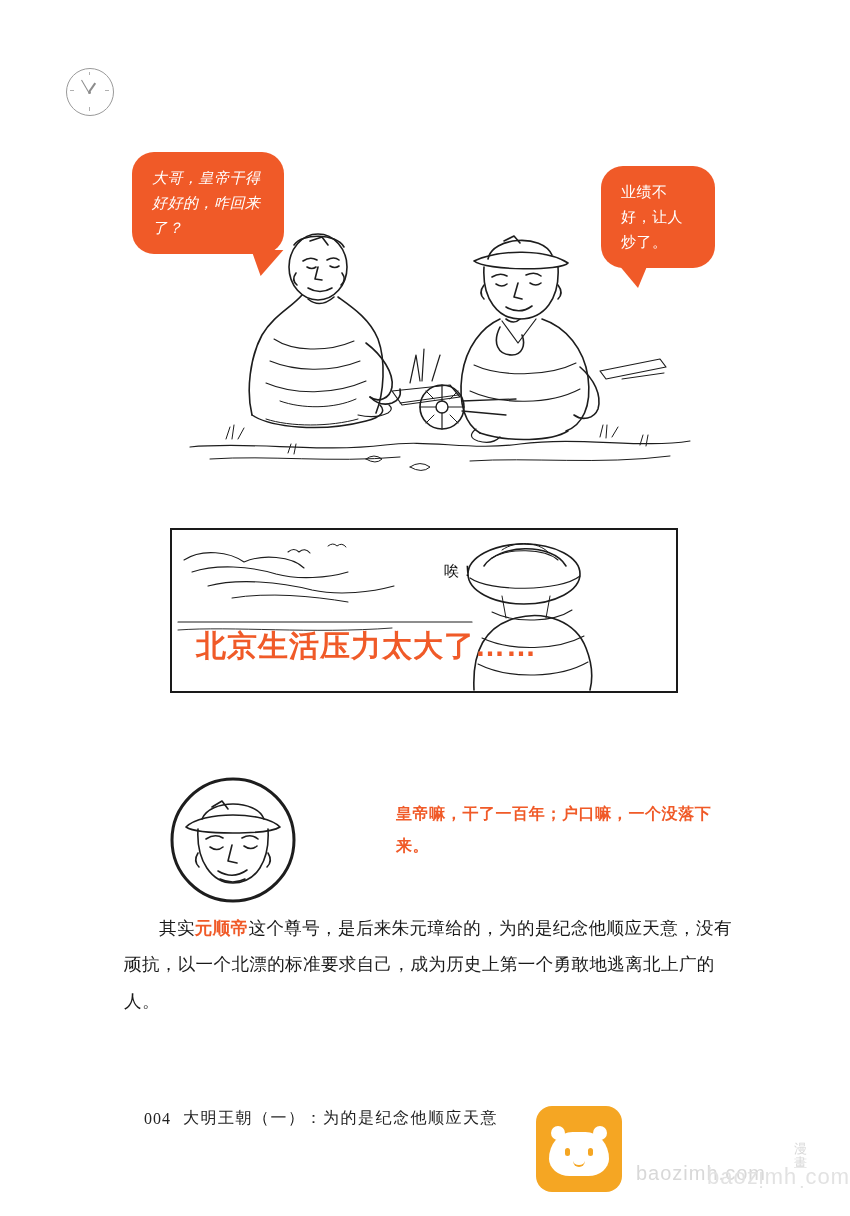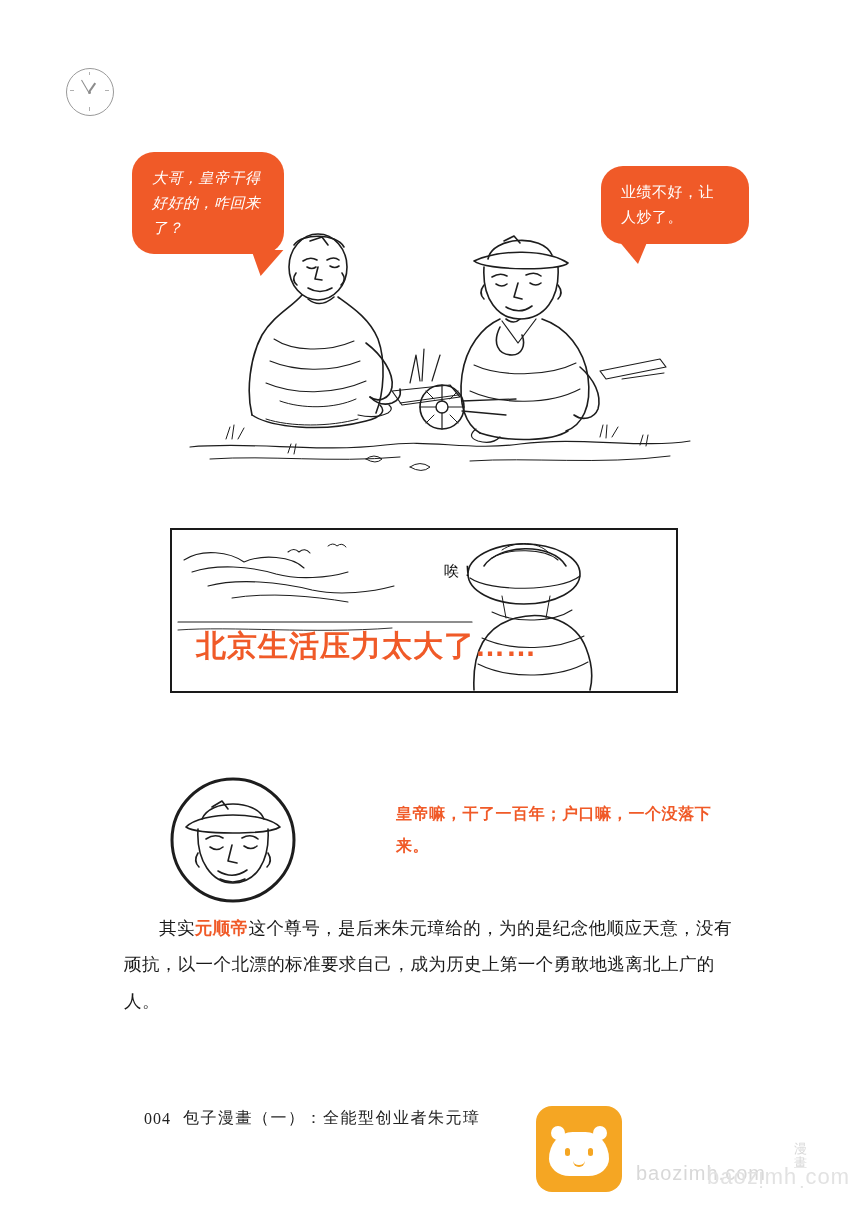--- a/index.html
+++ b/index.html
@@ -92,21 +92,21 @@
     left: 118px;
     bottom: -22px;
     border-left: 12px solid transparent;
     border-right: 20px solid transparent;
     border-top: 26px solid #f05a28;
     transform: skewX(-6deg);
   }
   #balloon-right {
     left: 601px;
     top: 166px;
-    width: 148px;
+    width: 114px;
   }
   #balloon-right .tail {
     left: 17px;
     bottom: -20px;
     border-left: 20px solid transparent;
     border-right: 10px solid transparent;
     border-top: 24px solid #f05a28;
   }
 
   
@@ -492,21 +492,21 @@
   </svg>
 
   <div id="avatar-caption">皇帝嘛，干了一百年；户口嘛，一个没落下来。</div>
 
   <p id="body-paragraph">
     <span>其实</span><span class="hl">元顺帝</span><span>这个尊号，是后来朱元璋给的，为的是纪念他顺应天意，没有顽抗，以一个北漂的标准要求自己，成为历史上第一个勇敢地逃离北上广的人。</span>
   </p>
 
   <div id="footer">
     <span class="pagenum">004</span>
-    <span class="booktitle">包子漫畫（一）：全能型创业者朱元璋</span>
+    <span class="booktitle">大明王朝（一）：为的是纪念他顺应天意</span>
   </div>
 
   <div id="watermark">
     <div class="mark-box">
       <div class="bun">
         <div class="ear-l"></div>
         <div class="ear-r"></div>
         <div class="mouth"></div>
       </div>
     </div>

